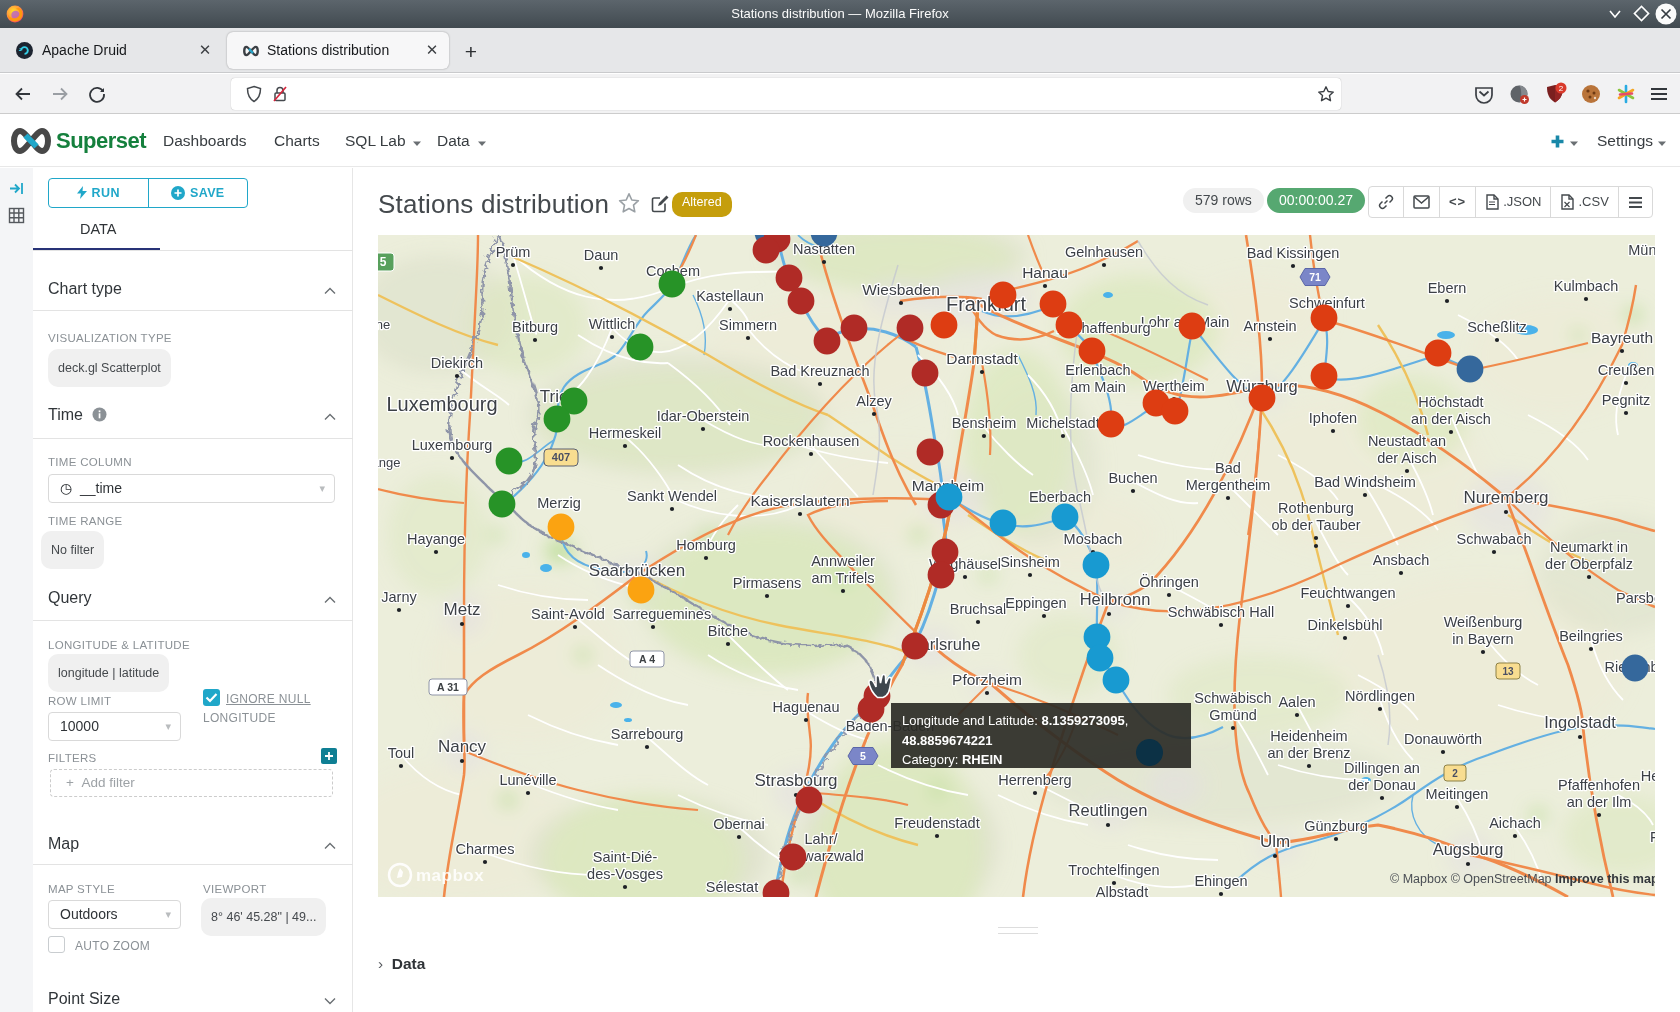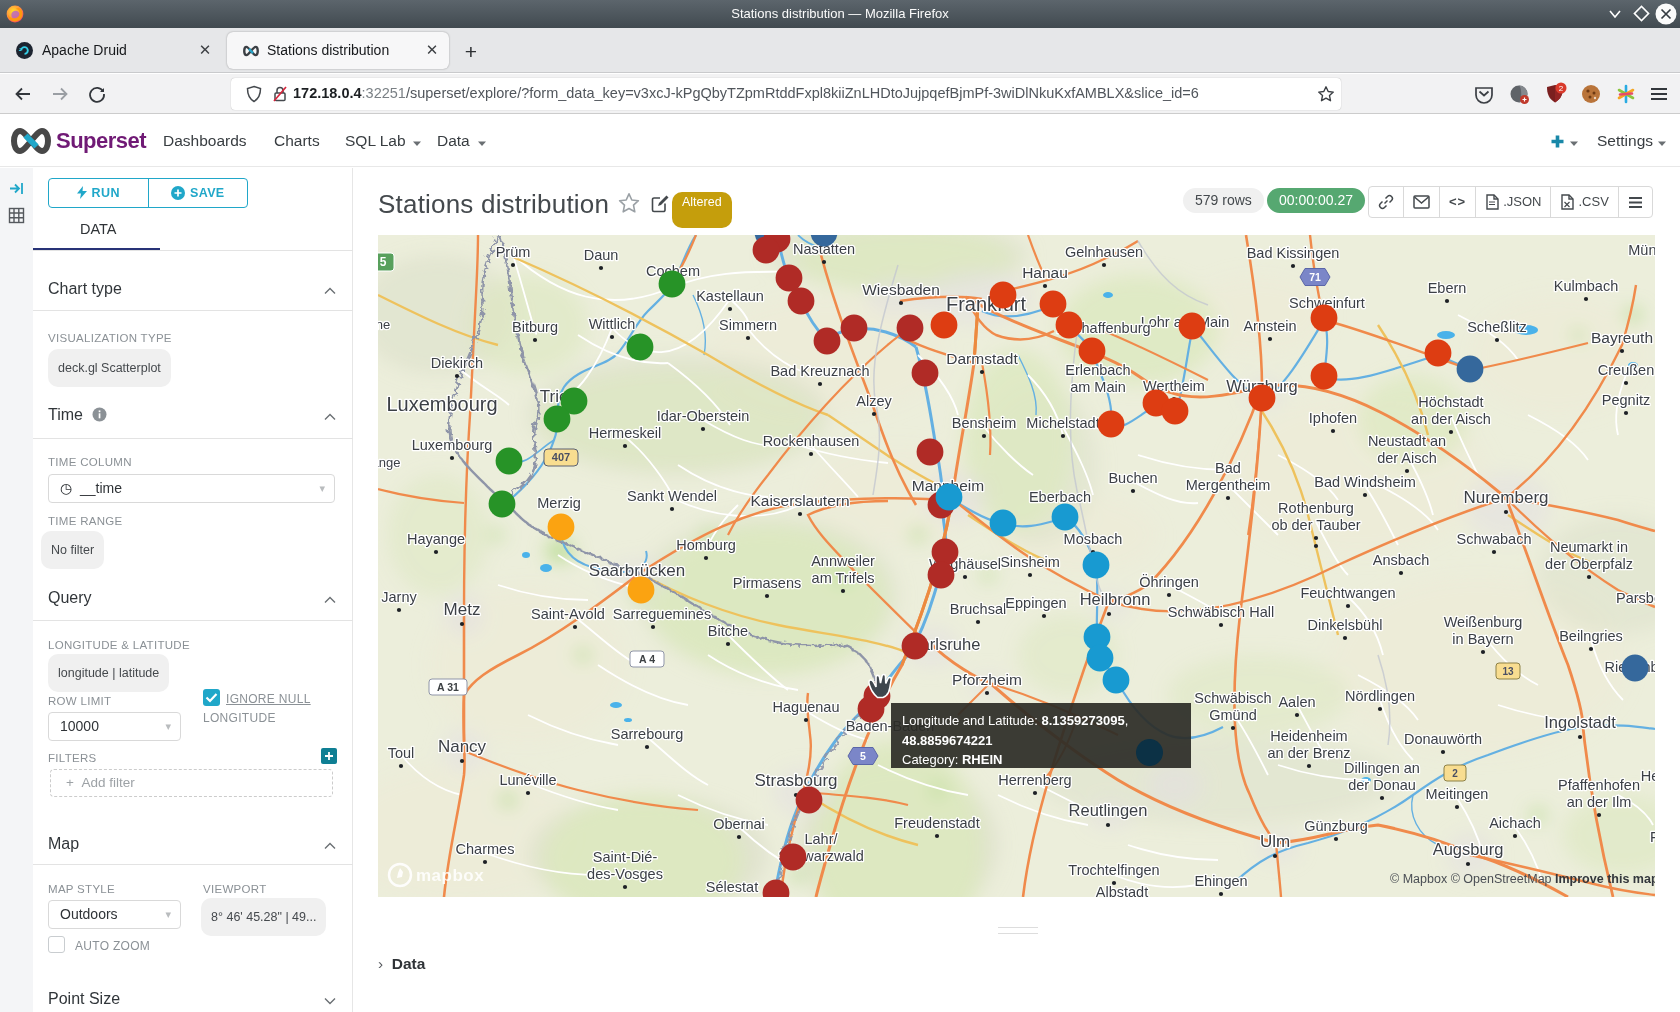--- a/index.html
+++ b/index.html
@@ -37,21 +37,21 @@
 .sechead { position:absolute; left:15px; font-size:16px; color:#31363a; }
 .chev { position:absolute; right:16px; color:#6a6f73; font-size:12px; }
 .seclabel { position:absolute; left:15px; font-size:11.5px; color:#8b9196; letter-spacing:.3px; }
 .pill { position:absolute; background:#f0f0f0; border-radius:10px; font-size:12.5px; color:#45494d; padding:12px 10px; }
 .selbox { position:absolute; left:15px; width:133px; height:29px; border:1px solid #d9d9d9; border-radius:4px; background:#fff; font-size:14px; color:#2f3337; line-height:27px; padding-left:11px; }
 .selbox .dn { position:absolute; right:9px; top:0; color:#b9bcbe; font-size:11px; }
 .hr { position:absolute; left:0; width:320px; height:1px; background:#e3e3e3; }
 
 #main { position:absolute; left:354px; top:168px; width:1326px; height:844px; background:#fff; }
 #charttitle { position:absolute; left:24px; top:21px; font-size:26px; color:#44494d; letter-spacing:.2px; }
-#altered { position:absolute; left:318px; top:24px; height:36px; background:#c59e0c; border-radius:10px; color:#fff; font-size:12.5px; line-height:20px; padding:0 10px; }
+#altered { position:absolute; left:318px; top:24px; height:25px; background:#c59e0c; border-radius:10px; color:#fff; font-size:12.5px; line-height:20px; padding:0 10px; }
 .hpill { position:absolute; top:20px; height:25px; border-radius:13px; font-size:14px; line-height:25px; padding:0 12px; }
 #btngroup { position:absolute; left:1014px; top:18px; height:32px; border:1px solid #d9d9d9; border-radius:4px; display:flex; background:#fff; }
 #btngroup>div { border-right:1px solid #d9d9d9; padding:0 9px; line-height:30px; font-size:13px; color:#44494d; display:flex; align-items:center; gap:4px; }
 #btngroup>div:last-child { border-right:none; }
 #mapwrap { position:absolute; left:24px; top:67px; width:1277px; height:662px; overflow:hidden; background:#eceedb; }
 #tooltip { position:absolute; left:537px; top:535px; width:300px; height:65px; background:rgba(43,43,38,.92); color:#fff; font-size:13px; padding:8px 11px; line-height:1.5; }
 #datafoot { position:absolute; left:24px; top:787px; font-size:15.5px; color:#2f3337; font-weight:bold; }
 #handle { position:absolute; left:644px; top:759px; width:40px; height:7px; border-top:1px solid #ddd; border-bottom:1px solid #ddd; }
 </style>
 </head>
@@ -117,21 +117,20 @@
     </svg>
   <div id="urlbox">
     <svg class="abs" style="left:14px;top:7px;" width="18" height="18" viewBox="0 0 18 18">
         <path d="M9,1.5 L15.5,3.5 C15.5,9 14,13.5 9,16.5 C4,13.5 2.5,9 2.5,3.5 Z" fill="none" stroke="#45494e" stroke-width="1.5"></path>
       </svg>
     <svg class="abs" style="left:40px;top:7px;" width="18" height="18" viewBox="0 0 18 18">
         <rect x="4" y="8" width="10" height="7.5" rx="1" fill="none" stroke="#45494e" stroke-width="1.5"></rect>
         <path d="M6,8 V5.5 a3,3 0 0 1 6,0 V8" fill="none" stroke="#45494e" stroke-width="1.5"></path>
         <path d="M3,16 L15,2" stroke="#d7263d" stroke-width="1.7"></path>
       </svg>
-    <div id="urltext"><b>172.18.0.4</b><span style="color:#7a8085;">:32251</span>/superset/explore/?form_data_key=v3xcJ-kPgQbyTZpmRtddFxpl8kiiZnLHDtoJujpqefBjmPf-3wiDlNkuKxfAMBLX&amp;slice_id=6</div>
     <svg class="abs" style="left:1086px;top:7px;" width="18" height="18" viewBox="0 0 18 18">
         <path d="M9,1.8 L11.2,6.5 L16.3,7.1 L12.5,10.6 L13.5,15.7 L9,13.2 L4.5,15.7 L5.5,10.6 L1.7,7.1 L6.8,6.5 Z" fill="none" stroke="#3b3f44" stroke-width="1.4" stroke-linejoin="round"></path>
       </svg>
   </div>
   <svg class="exticon" style="left:1471px;" viewBox="0 0 26 26">
       <path d="M5,7 h16 v7 a8,8 0 0 1 -16,0 z" fill="none" stroke="#3b3f44" stroke-width="1.7"></path>
       <path d="M8.5,10.5 L13,14.5 L17.5,10.5" fill="none" stroke="#3b3f44" stroke-width="1.7"></path>
     </svg>
   <svg class="exticon" style="left:1506px;" viewBox="0 0 26 26">
       <circle cx="13" cy="13" r="8.5" fill="#5f6368"></circle>
@@ -164,21 +163,21 @@
   <svg class="exticon" style="left:1646px;" viewBox="0 0 26 26">
       <path d="M5,8 h16 M5,13 h16 M5,18 h16" stroke="#33373c" stroke-width="1.8"></path>
     </svg>
 </div>
 
 <div id="ssnav">
   <svg class="abs" style="left:10px;top:13px;" width="42" height="26" viewBox="0 0 42 26">
     <path d="M10,3 C16,3 26,23 32,23 C40,23 40,3 32,3 C26,3 16,23 10,23 C2,23 2,3 10,3 Z" fill="none" stroke="#484848" stroke-width="6"></path>
     <path d="M15.5,7.5 L21,13 L26.5,18.5" stroke="#20a7c9" stroke-width="6" fill="none"></path>
   </svg>
-  <div class="abs" style="left:56px;top:13px;font-size:22px;font-weight:bold;color:#701a75;letter-spacing:-0.5px;">Superset</div>
+  <div class="abs" style="left:56px;top:13px;font-size:22px;font-weight:bold;color:#15803d;letter-spacing:-0.5px;">Superset</div>
   <div class="navitem" style="left:163px;">Dashboards</div>
   <div class="navitem" style="left:274px;">Charts</div>
   <div class="navitem" style="left:345px;">SQL Lab</div>
     <svg class="abs" style="left:413px;top:26px;" width="8" height="6" viewBox="0 0 8 6">
       <path d="M0,0.5 L4,5 L8,0.5 Z" fill="#6a6f73"></path>
     </svg>
   <div class="navitem" style="left:437px;">Data</div>
     <svg class="abs" style="left:478px;top:26px;" width="8" height="6" viewBox="0 0 8 6">
       <path d="M0,0.5 L4,5 L8,0.5 Z" fill="#6a6f73"></path>
     </svg>

